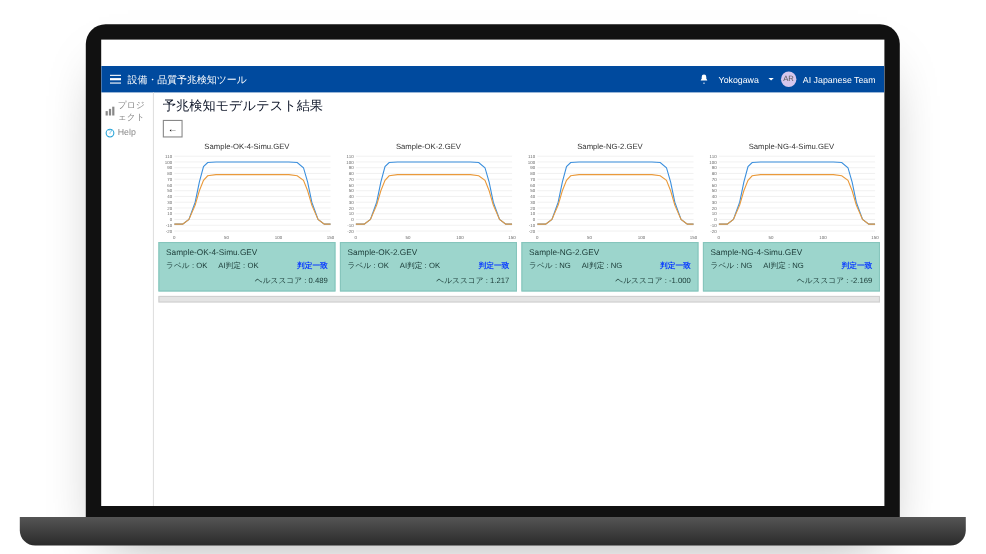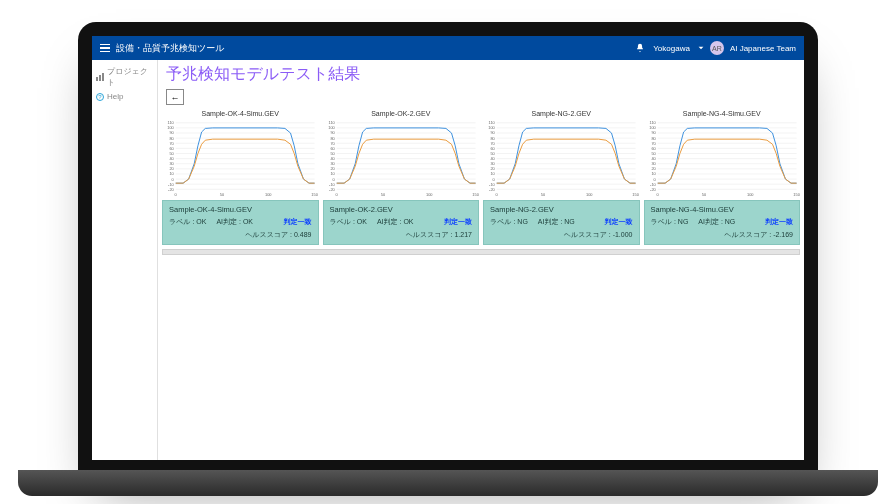--- a/index.html
+++ b/index.html
@@ -44,20 +44,21 @@
   
   .topbar {
     height: 24px;
     background: #004a9e;
     display: flex;
     align-items: center;
     color: #fff;
     font-size: 9px;
     padding: 0 8px;
     gap: 6px;
+    margin-top: 24px;
   }
   .hamburger {
     display: inline-flex;
     flex-direction: column;
     gap: 2px;
     cursor: pointer;
   }
   .hamburger span {
     width: 10px; height: 1.5px; background: #fff;
   }
@@ -82,21 +83,21 @@
     display:flex;align-items:center;justify-content:center;
   }
   .team { font-size: 8px; }
   
   .body {
     flex: 1;
     display: flex;
     min-height: 0;
   }
   .sidebar {
-    width: 66px;
+    width: 48px;
     border-right: 1px solid #e0e0e0;
     padding-top: 4px;
   }
   .side-item {
     display: flex;
     align-items: center;
     gap: 3px;
     font-size: 8px;
     color: #888;
     padding: 2px 4px;
@@ -118,23 +119,23 @@
     color:#2aa5d9;font-size:6px;display:flex;align-items:center;justify-content:center;
   }
   
   .main {
     flex: 1;
     display: flex;
     flex-direction: column;
     min-height: 0;
   }
   .page-title {
-    font-size: 16px;
+    font-size: 12px;
     padding: 4px 8px 0 8px;
-    color: #8b5cf6;
+    color: #0f172a;
   }
   .back-btn {
     margin: 4px 0 4px 8px;
     width: 18px; height: 16px;
     border: 1px solid #888;
     background: #fff;
     font-size: 9px;
     display:flex;align-items:center;justify-content:center;
     cursor:pointer;
   }

